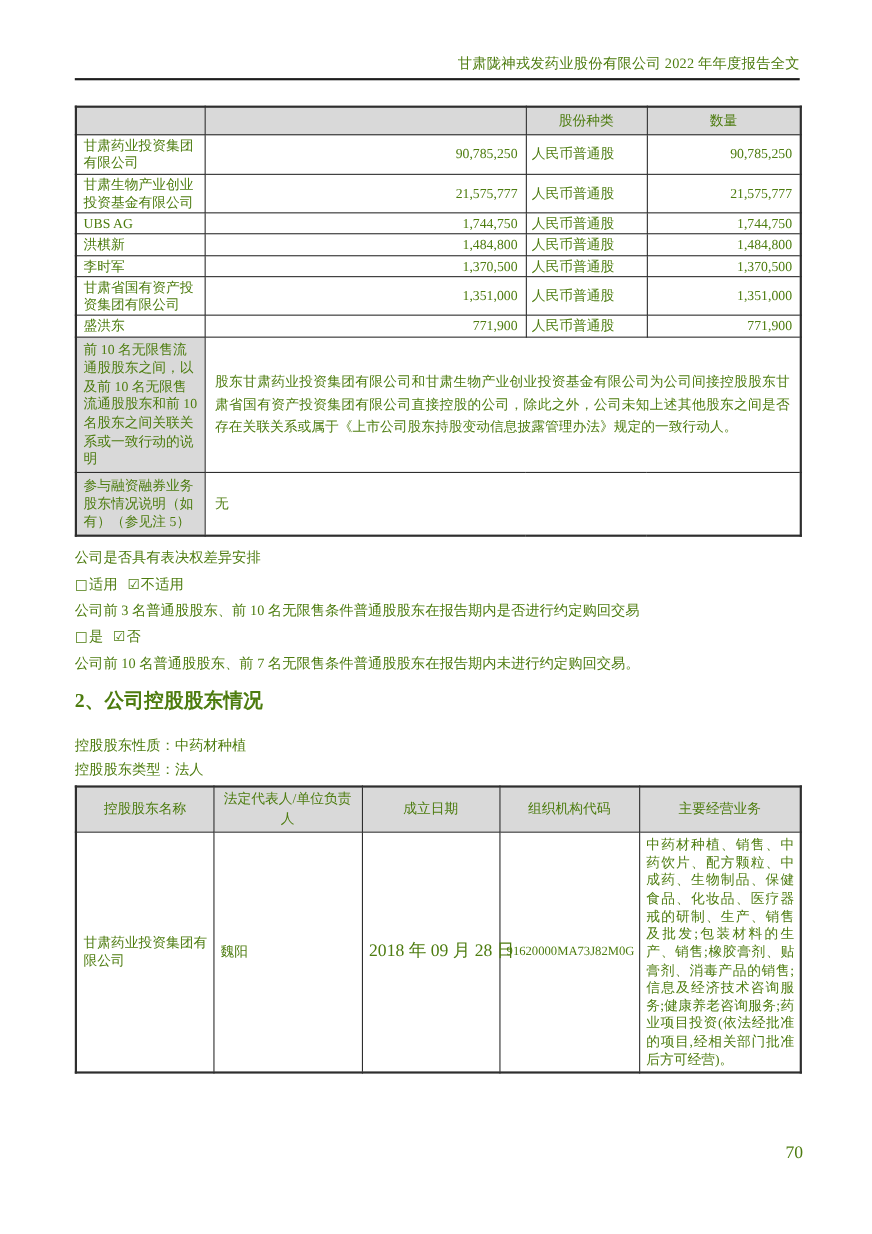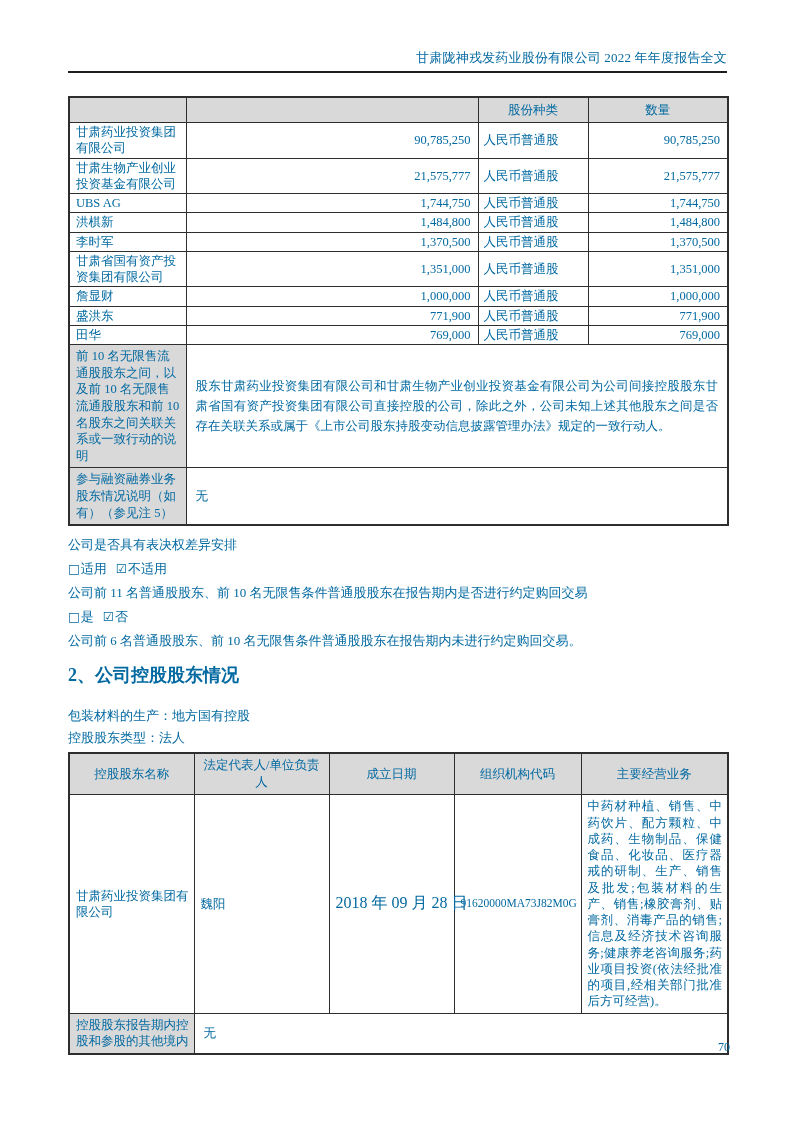--- a/index.html
+++ b/index.html
@@ -1,21 +1,21 @@
 <!DOCTYPE html>
 <html><head>
 <meta charset="utf-8">
 <style>
   html,body{margin:0;padding:0;background:#e8e8e8;}
   .page{
     position:relative;
     width:793px;height:1122px;
     background:#ffffff;
     font-family:"Liberation Serif","DejaVu Serif",serif;
-    color:#0369a1;
+    color:#4d7c0f;
     overflow:hidden;
     margin:0 auto;
   }
   .content{position:absolute;left:68px;top:0;width:659px;}
   .page-header{padding-top:50px;}
   .header-title{
     text-align:right;
     font-size:13px;
     line-height:16px;
     letter-spacing:0.2px;
@@ -49,21 +49,21 @@
   .meta-line.a{margin-top:23px;}
   .meta-line.b{margin-top:5px;}
   .t2{margin-top:6px;}
   .t2 th{height:38px;line-height:1.4;}
   .t2 td{vertical-align:middle;}
   .biz-cell{line-height:1.3;text-align:justify;padding:3px 5px 3px 6px;}
   .code-cell{font-size:11.5px;white-space:nowrap;padding-left:6px;margin-top:42px;}
   .date-cell{white-space:nowrap;font-size:16px;padding-left:6px;}
   .page-number{
     position:absolute;right:63px;top:1040px;
-    font-size:12px;
+    font-size:16px;
   }
 </style>
 </head>
 <body>
 
 <div class="page">
   <div class="content">
 
     <div class="page-header">
       <div class="header-title">甘肃陇神戎发药业股份有限公司 2022 年年度报告全文</div>
@@ -113,56 +113,44 @@
         <td>人民币普通股</td>
         <td class="num">1,370,500</td>
       </tr>
       <tr>
         <td class="name-cell">甘肃省国有资产投资集团有限公司</td>
         <td class="num">1,351,000</td>
         <td>人民币普通股</td>
         <td class="num">1,351,000</td>
       </tr>
       <tr>
-        <td class="name-cell">詹显财</td>
-        <td class="num">1,000,000</td>
-        <td>人民币普通股</td>
-        <td class="num">1,000,000</td>
-      </tr>
-      <tr>
         <td class="name-cell">盛洪东</td>
         <td class="num">771,900</td>
         <td>人民币普通股</td>
         <td class="num">771,900</td>
-      </tr>
-      <tr>
-        <td class="name-cell">田华</td>
-        <td class="num">769,000</td>
-        <td>人民币普通股</td>
-        <td class="num">769,000</td>
       </tr>
       <tr>
         <td class="gray note-label">前 10 名无限售流通股股东之间，以及前 10 名无限售流通股股东和前 10 名股东之间关联关系或一致行动的说明</td>
         <td colspan="3" class="note-text">股东甘肃药业投资集团有限公司和甘肃生物产业创业投资基金有限公司为公司间接控股股东甘肃省国有资产投资集团有限公司直接控股的公司，除此之外，公司未知上述其他股东之间是否存在关联关系或属于《上市公司股东持股变动信息披露管理办法》规定的一致行动人。</td>
       </tr>
       <tr>
         <td class="gray note-label">参与融资融券业务股东情况说明（如有）（参见注 5）</td>
         <td colspan="3" class="none-cell">无</td>
       </tr>
     </tbody>
       </table>
 
     <p class="statement first">公司是否具有表决权差异安排</p>
     <p class="statement"><span class="cbgroup"><span class="cb">□</span><span>适用</span></span><span class="cbgroup"><span class="cb">☑</span><span>不适用</span></span></p>
-    <p class="statement">公司前 11 名普通股股东、前 10 名无限售条件普通股股东在报告期内是否进行约定购回交易</p>
+    <p class="statement">公司前 3 名普通股股东、前 10 名无限售条件普通股股东在报告期内是否进行约定购回交易</p>
     <p class="statement"><span class="cbgroup"><span class="cb">□</span><span>是</span></span><span class="cbgroup"><span class="cb">☑</span><span>否</span></span></p>
-    <p class="statement">公司前 6 名普通股股东、前 10 名无限售条件普通股股东在报告期内未进行约定购回交易。</p>
+    <p class="statement">公司前 10 名普通股股东、前 7 名无限售条件普通股股东在报告期内未进行约定购回交易。</p>
 
     <h3 class="sec-heading">2、公司控股股东情况</h3>
-    <p class="meta-line a">包装材料的生产：地方国有控股</p>
+    <p class="meta-line a">控股股东性质：中药材种植</p>
     <p class="meta-line b">控股股东类型：法人</p>
 
     <table class="t2">
       <colgroup>
           <col style="width:125px">
           <col style="width:135px">
           <col style="width:125px">
           <col style="width:127px">
           <col style="width:147px">
         </colgroup>
@@ -174,23 +162,19 @@
         <th>组织机构代码</th>
         <th>主要经营业务</th>
       </tr>
       <tr>
         <td class="name-cell">甘肃药业投资集团有限公司</td>
         <td class="name-cell">魏阳</td>
         <td class="date-cell">2018 年 09 月 28 日</td>
         <td class="code-cell">91620000MA73J82M0G</td>
         <td class="biz-cell">中药材种植、销售、中药饮片、配方颗粒、中成药、生物制品、保健食品、化妆品、医疗器戒的研制、生产、销售及批发;包装材料的生产、销售;橡胶膏剂、贴膏剂、消毒产品的销售;信息及经济技术咨询服务;健康养老咨询服务;药业项目投资(依法经批准的项目,经相关部门批准后方可经营)。</td>
       </tr>
-      <tr>
-        <td class="gray note-label">控股股东报告期内控股和参股的其他境内</td>
-        <td colspan="4" class="none-cell">无</td>
-      </tr>
     </tbody>
       </table>
 
   </div>
 
   <div class="page-number">70</div>
 </div>
 
 </body></html>

